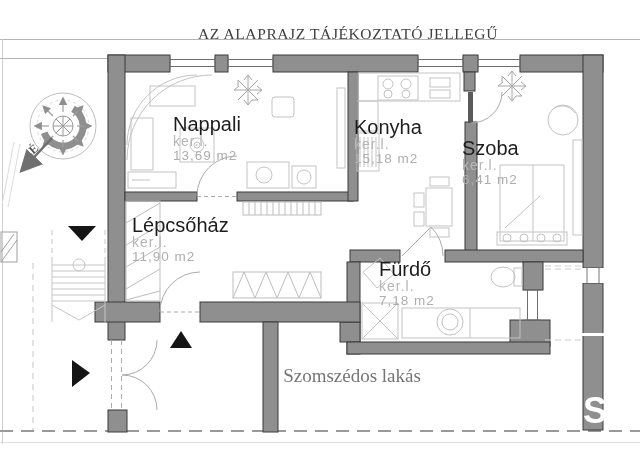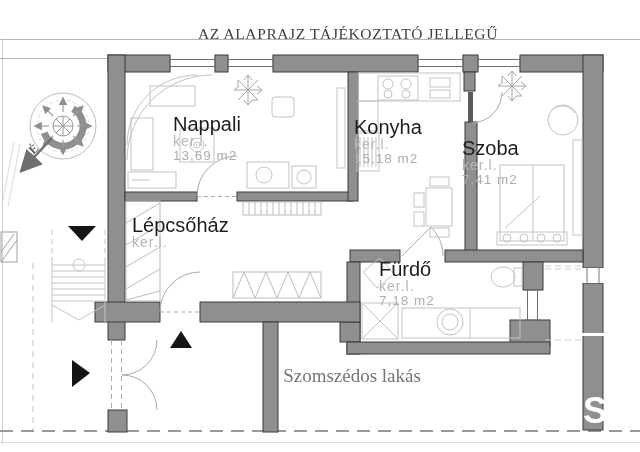--- a/index.html
+++ b/index.html
@@ -243,25 +243,26 @@
     <div class="room-area">13,69 m2</div>
   </div>
   <div class="room-label" style="left:354px;top:116px;width:130px;">
     <div class="room-name">Konyha</div>
     <div class="room-tenure">ker.l.</div>
     <div class="room-area">15,18 m2</div>
   </div>
   <div class="room-label" style="left:462px;top:137px;width:130px;">
     <div class="room-name">Szoba</div>
     <div class="room-tenure">ker.l.</div>
-    <div class="room-area">7,41 m2</div>
+    <div class="room-area">6,41 m2</div>
   </div>
   <div class="room-label" style="left:132px;top:214px;width:130px;">
     <div class="room-name">Lépcsőház</div>
     <div class="room-tenure">ker.l.</div>
+    <div class="room-area">11,90 m2</div>
   </div>
   <div class="room-label" style="left:379px;top:258px;width:130px;">
     <div class="room-name">Fürdő</div>
     <div class="room-tenure">ker.l.</div>
     <div class="room-area">7,18 m2</div>
   </div>
 
   <div class="serif-label" style="left:272px;top:365px;width:160px;">Szomszédos lakás</div>
 
   <div class="north-label" style="left:30px;top:142px;">É</div>

